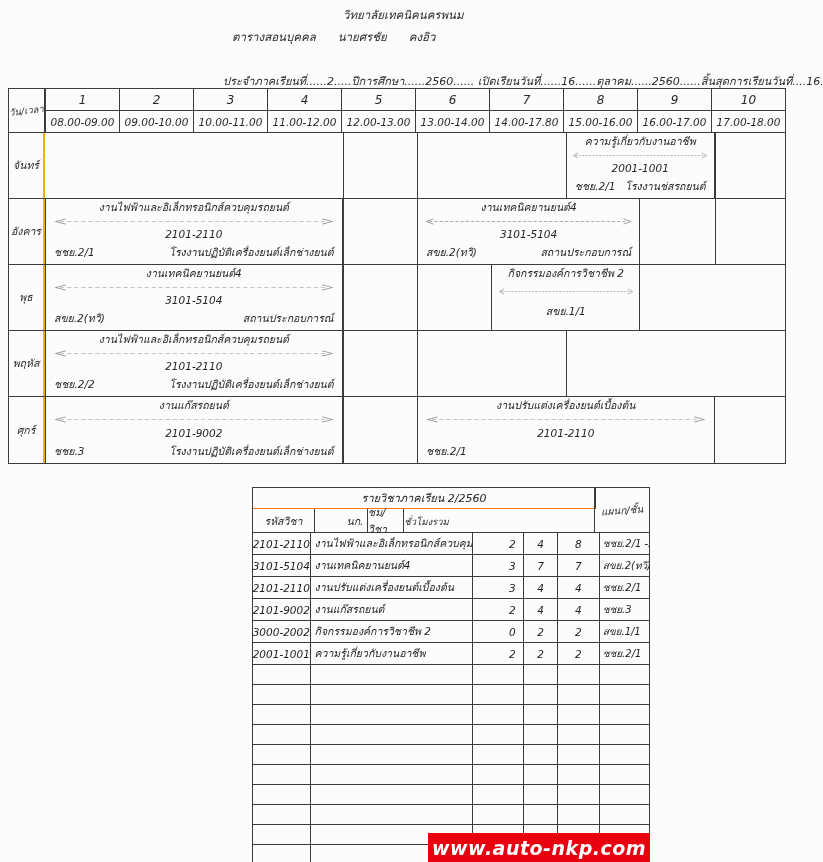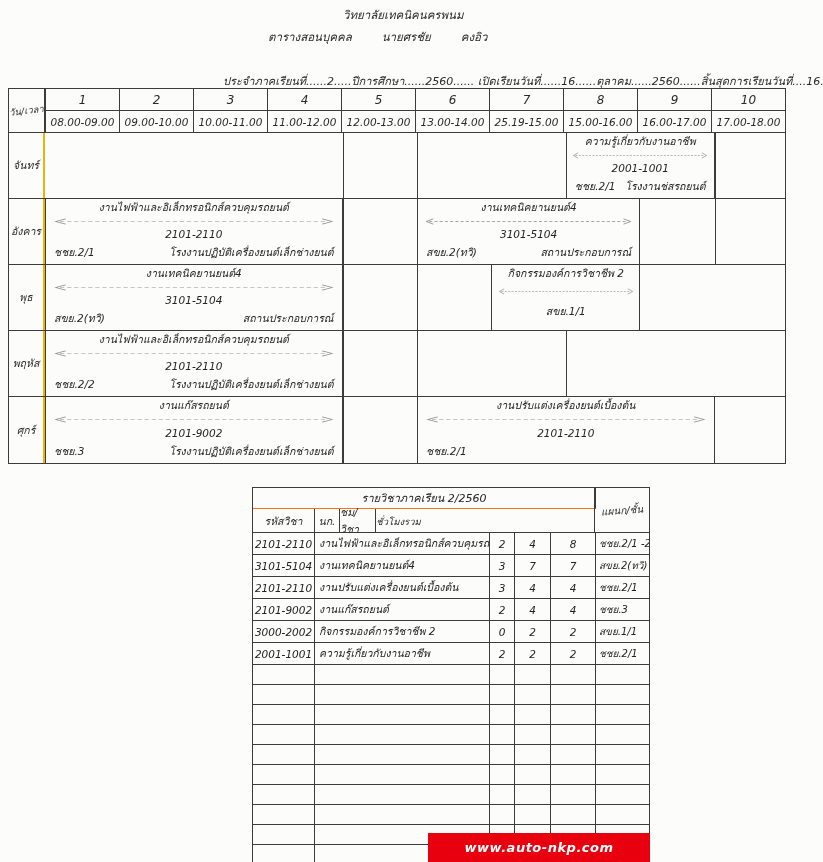--- a/index.html
+++ b/index.html
@@ -4,21 +4,21 @@
 <style>
   * { margin:0; padding:0; box-sizing:border-box; }
   html,body { background:#ffffff; }
   .page {
     position:relative; width:823px; height:862px; overflow:hidden;
     background:#fcfcfb; color:#222;
     font-family:"DejaVu Sans", sans-serif;
     font-style:italic;
   }
   .hline { position:absolute; white-space:nowrap; font-size:11.5px; color:#2a2a2a; }
-  .hline2 { display:flex; gap:30px;margin-left:36px; }
+  .hline2 { display:flex; gap:22px; }
 
   
   .sched {
     position:absolute; left:8px; top:88px; width:778px;
     border:1px solid #3c3c3c;
   }
   .sched-head { display:grid; grid-template-columns:36px repeat(10,1fr); }
   .corner {
     grid-row:1 / span 2; border-right:1px solid #3c3c3c; border-bottom:1px solid #3c3c3c;
     display:flex; align-items:center; justify-content:center;
@@ -69,30 +69,30 @@
   .ct-dept span { transform:rotate(-4deg); }
   .hcell { display:flex; align-items:center; justify-content:center; border-right:1px solid #3c3c3c; font-size:10.5px; color:#2a2a2a; }
   .hcell:last-child { border-right:none;text-align:right; }
   .ct-row { display:flex; height:22px; border-bottom:1px solid #3c3c3c; }
   .ct-row.empty { height:20px; }
   .ct-row:last-child { border-bottom:none; }
   .cell { border-right:1px solid #3c3c3c; display:flex; align-items:center; overflow:hidden; white-space:nowrap; }
   .cell:last-child { border-right:none; }
   .c1 { width:62px; justify-content:center;text-align:right; }
   .c2 { width:175px; padding-left:4px; }
-  .c3 { width:25px; justify-content:center; }
+  .c3 { width:25px; justify-content:center;margin-left:28px; }
   .c4 { width:36px; justify-content:center; }
   .c5 { width:45px; justify-content:center; }
   .c6 { width:53px; padding-left:3px; font-size:10px; }
 
   
   .banner {
     position:absolute; left:428px; top:833px; width:222px; height:29px;
     display:flex; align-items:center; justify-content:center;
-    font-weight:bold; font-size:13px; letter-spacing:0.5px;
+    font-weight:bold; font-size:19px; letter-spacing:0.5px;
   }
 </style>
 </head>
 <body>
 
 <svg width="0" height="0" style="position:absolute">
   <defs>
     <g id="dblarrow">
       <path d="M5 4 H195" stroke="#8f8f8f" stroke-width="0.8" stroke-dasharray="3 2" fill="none"></path>
       <path d="M9 1 L2 4 L9 7" stroke="#8f8f8f" stroke-width="0.9" fill="none"></path>
@@ -125,21 +125,21 @@
       <div class="pnum">7</div>
       <div class="pnum">8</div>
       <div class="pnum">9</div>
       <div class="pnum">10</div>
       <div class="ptime">08.00-09.00</div>
       <div class="ptime">09.00-10.00</div>
       <div class="ptime">10.00-11.00</div>
       <div class="ptime">11.00-12.00</div>
       <div class="ptime">12.00-13.00</div>
       <div class="ptime">13.00-14.00</div>
-      <div class="ptime">25.19-15.00</div>
+      <div class="ptime">14.00-17.80</div>
       <div class="ptime">15.00-16.00</div>
       <div class="ptime">16.00-17.00</div>
       <div class="ptime">17.00-18.00</div>
     </div>
 
     <div class="day-row">
       <div class="day-label">จันทร์</div>
       <div class="vline" style="left:333.6px"></div>
       <div class="vline" style="left:408px"></div>
       <div class="vline" style="left:705.6px"></div>

